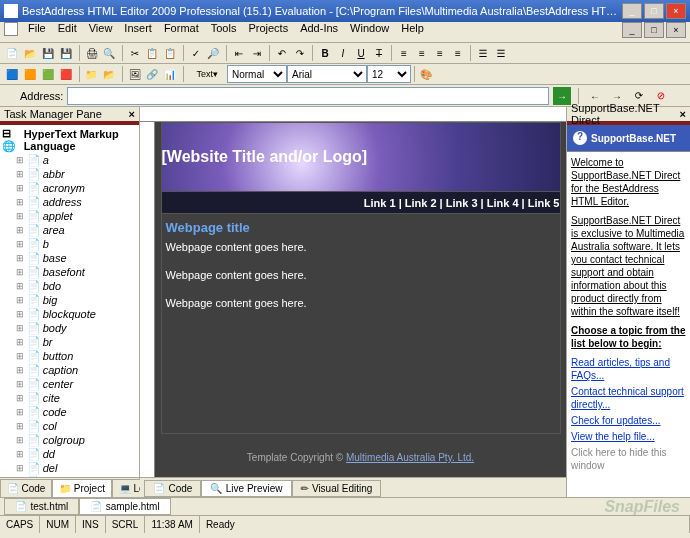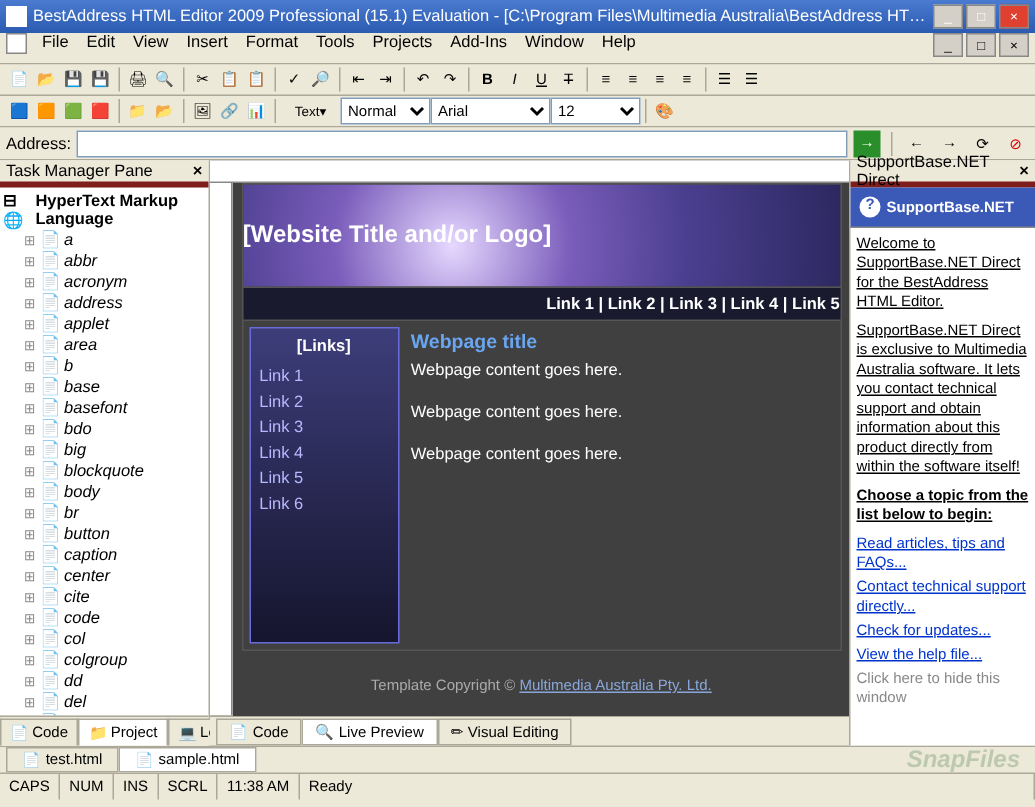--- a/index.html
+++ b/index.html
@@ -11,21 +11,21 @@
 .winbtn { width: 20px; height: 16px; background: #d4d0c8; border: 1px solid #888; font-size: 9px; text-align: center; line-height: 14px; }
 .winbtn.close { background: #e04030; color: #fff; }
 .menubar { height: 21px; background: #ece9d8; display: flex; padding: 0 4px; font-size: 11px; border-bottom: 1px solid #aca899; }
 .menubar .mitem { padding: 0 6px; cursor: default; }
 .menubar .doc-icon { width: 14px; height: 14px; background: #fff; border: 1px solid #888; margin-right: 4px; }
 .menubar .spacer { flex: 1; }
 .toolbar { height: 21px; background: #ece9d8; border-bottom: 1px solid #aca899; display: flex; align-items: center; padding: 0 4px; gap: 0; }
 .tbtn { width: 18px; height: 18px; border: 1px solid transparent; display: inline-flex; align-items: center; justify-content: center; font-size: 10px; }
 .tsep { width: 1px; height: 16px; background: #aca899; margin: 0 3px; }
 .combo { height: 18px; font-size: 10px; border: 1px solid #7f9db9; background: #fff; }
-.addrbar { height: 22px; background: #ece9d8; border-bottom: 1px solid #aca899; display: flex; align-items: center; padding: 0 4px; gap: 4px; }
+.addrbar { height: 22px; background: #ece9d8; border-bottom: 1px solid #aca899; display: flex; align-items: center; padding: 0 20px; gap: 4px; }
 .addrbar label { font-size: 11px; }
 .addrbar input { flex: 1; height: 18px; border: 1px solid #7f9db9; padding: 0 2px; font-size: 11px; }
 .content { display: flex; height: 390px; }
 .leftpane { width: 140px; border-right: 1px solid #aca899; display: flex; flex-direction: column; background: #fff; }
 .panehead { height: 18px; background: #ece9d8; border-bottom: 4px solid #7f1d1d; display: flex; align-items: center; padding: 0 4px; font-size: 11px; }
 .panehead .x { margin-left: auto; cursor: pointer; font-weight: bold; }
 .tree { flex: 1; overflow-y: auto; overflow-x: hidden; font-size: 11px; padding: 2px; }
 .tree .root { font-weight: bold; display: flex; align-items: center; gap: 2px; }
 .tree .node { display: flex; align-items: center; gap: 2px; padding-left: 14px; line-height: 14px; white-space: nowrap; }
 .tree .node::before { content: "⊞"; color: #888; font-size: 9px; width: 9px; }
@@ -153,21 +153,21 @@
   <span class="tbtn">📁</span>
   <span class="tbtn">📂</span>
   <span class="tsep"></span>
   <span class="tbtn">🖼</span>
   <span class="tbtn">🔗</span>
   <span class="tbtn">📊</span>
   <span class="tsep"></span>
   <span class="tbtn" style="width:40px;font-size:9px">Text▾</span>
   <select class="combo" style="width:60px"><option>Normal</option></select>
   <select class="combo" style="width:80px"><option>Arial</option></select>
-  <select class="combo" style="width:60px"><option>12</option></select>
+  <select class="combo" style="width:44px"><option>12</option></select>
   <span class="tsep"></span>
   <span class="tbtn">🎨</span>
 </div>
 
 <div class="addrbar">
   <label>Address:</label>
   <input type="text" value="" style="">
   <span class="tbtn" style="background:#2a8f2a;color:#fff">→</span>
   <span class="tsep"></span>
   <span class="tbtn">←</span>
@@ -297,29 +297,20 @@
     <div class="ruler-h"></div>
     <div class="center-row">
       <div class="ruler-v"></div>
       <div class="preview">
         <div class="site">
           <div class="site-header">
             <h1>[Website Title and/or Logo]</h1>
           </div>
           <div class="site-nav">Link 1  |  Link 2  |  Link 3  |  Link 4  |  Link 5</div>
           <div class="site-body">
-            <div class="site-links">
-              <h3>[Links]</h3>
-              <a>Link 1</a>
-              <a>Link 2</a>
-              <a>Link 3</a>
-              <a>Link 4</a>
-              <a>Link 5</a>
-              <a>Link 6</a>
-            </div>
             <div class="site-main">
               <h2>Webpage title</h2>
               <p>Webpage content goes here.</p>
               <p>Webpage content goes here.</p>
               <p>Webpage content goes here.</p>
             </div>
           </div>
           <div class="site-footer">
             <span>Template Copyright © </span><a>Multimedia Australia Pty. Ltd.</a>
           </div>

